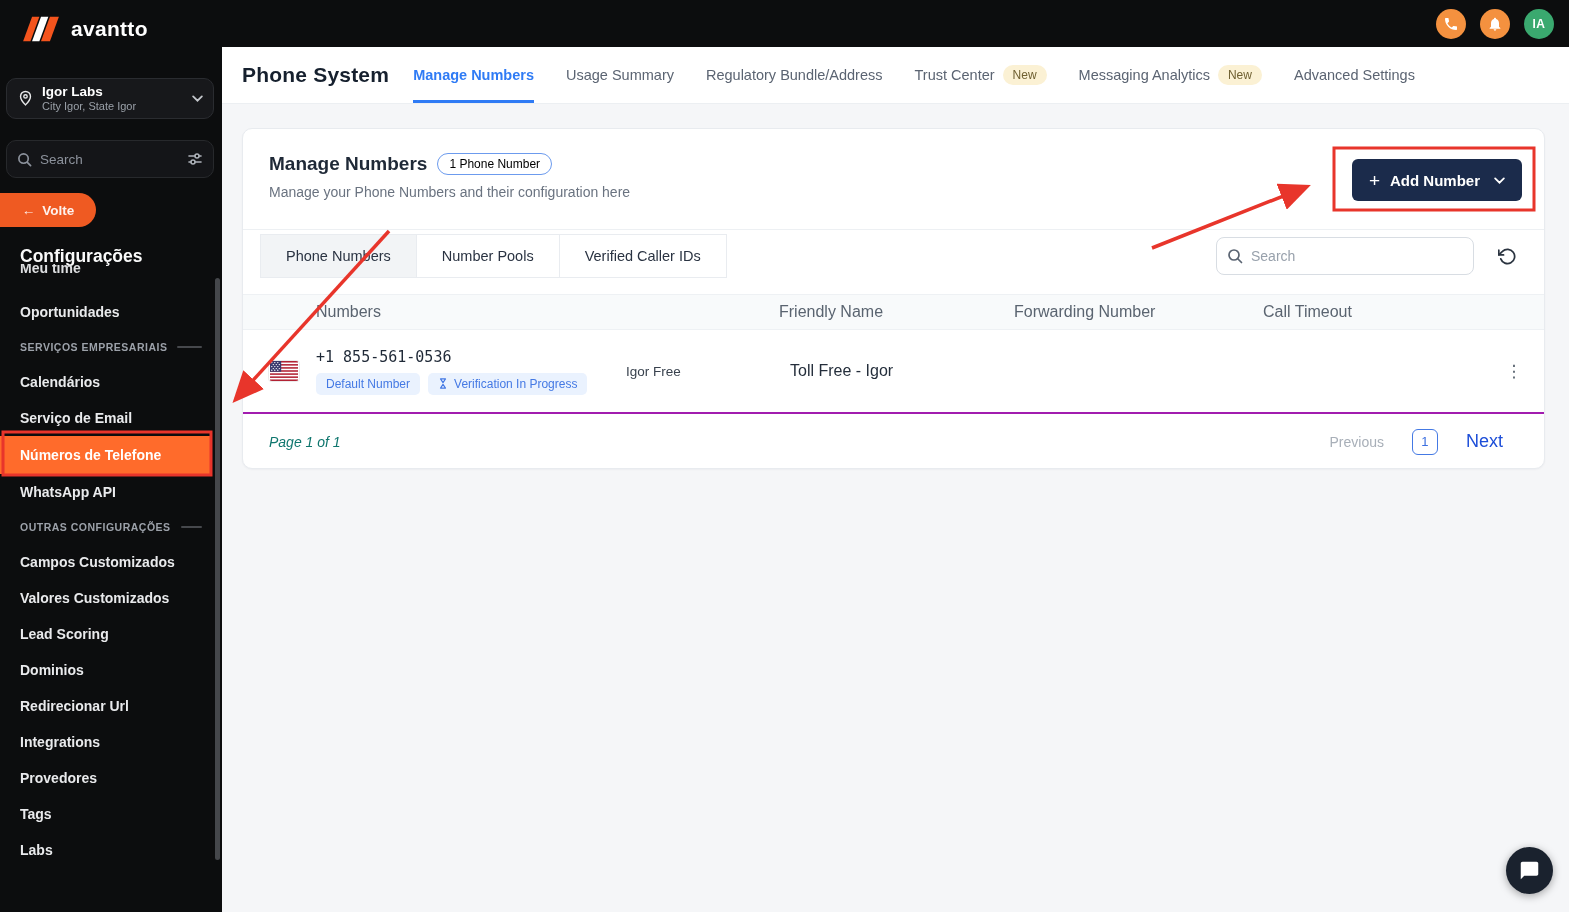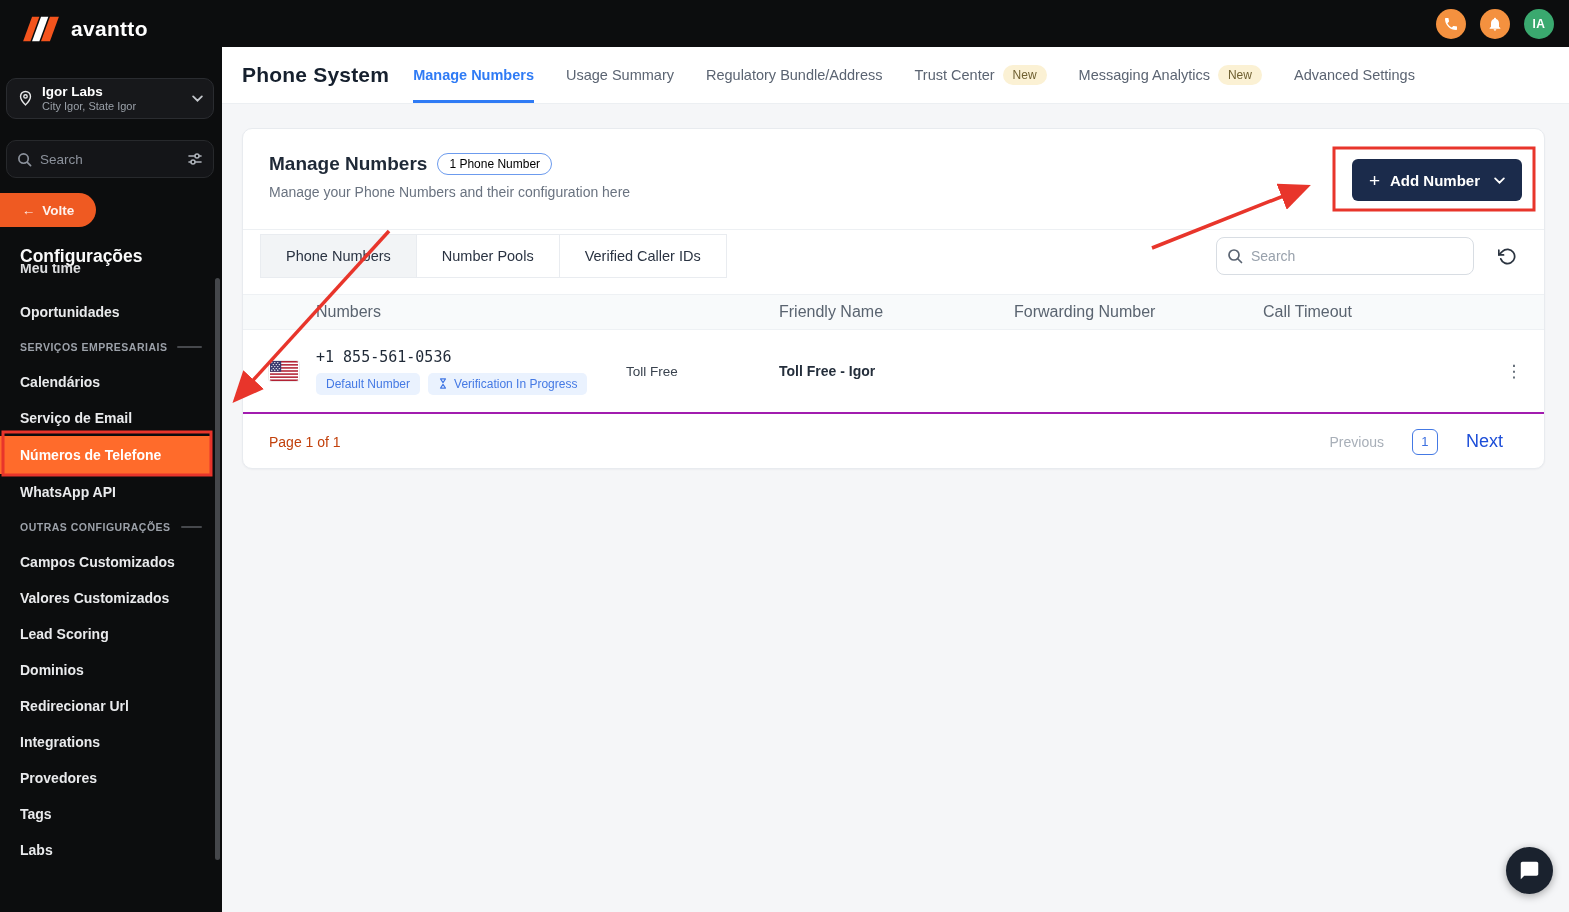--- a/index.html
+++ b/index.html
@@ -135,27 +135,27 @@
   .flag-cell { padding-left:26px; }
   .flag { width:30px; height:20px; border-radius:3px; overflow:hidden; box-shadow:0 0 0 1px rgba(0,0,0,.08); }
   .num-stack { display:flex; flex-direction:column; gap:7px; }
   .phone-number { font-family:"DejaVu Sans Mono", monospace; font-size:15px; color:#1F2937; }
   .badge-row { display:flex; gap:8px; }
   .pill-badge {
     background:#EAF2FE; color:#4479E4; font-size:12px; font-weight:500;
     padding:4px 10px; border-radius:5px; display:inline-flex; align-items:center; gap:6px; white-space:nowrap;
   }
   .type-text { font-size:13.5px; color:#39424E; }
-  .friendly { font-size:14px; color:#242E3B; font-weight:700; }
+  .friendly { font-size:16px; color:#242E3B; font-weight:400;margin-left:11px; }
   .kebab { font-size:17px; color:#55606C; text-align:center; cursor:pointer; line-height:1; }
   .card-footer {
     position:absolute; left:0; right:0; top:285px; height:55px;
     display:flex; align-items:center; justify-content:space-between; padding:0 41px 0 26px;
   }
-  .pg-summary { font-size:14px; color:#c2410c; }
+  .pg-summary { font-size:14px; color:#0f766e;font-style:italic; }
   .pg-right { display:flex; align-items:center; gap:28px; }
   .pg-prev { font-size:14px; color:#A8AFB8; cursor:default; }
   .pg-next { font-size:18px; color:#1d4ed8; cursor:pointer; }
   .page-box {
     min-width:26px; height:26px; border:1.5px solid #4479E4; border-radius:6px;
     color:#3B6FE0; display:flex; align-items:center; justify-content:center; font-size:13px; cursor:pointer;
   }
   
   .chat-fab {
     position:absolute; right:16px; bottom:18px; width:47px; height:47px; border-radius:50%;
@@ -374,21 +374,21 @@
         <div class="badge-row">
           <span class="pill-badge">Default Number</span>
           <span class="pill-badge">
             <svg width="10" height="13" viewBox="0 0 12 14" fill="none" stroke="#4479E4" stroke-width="1.4" stroke-linejoin="round">
                 <path d="M3 1.5h6l-3 4.5zM3 12.5h6l-3-4.5z"></path>
               </svg>
             <span>Verification In Progress</span>
           </span>
         </div>
       </div>
-      <div class="type-text">Toll Free</div>
+      <div class="type-text">Igor Free</div>
       <div class="friendly">Toll Free - Igor</div>
       <div></div>
       <div></div>
       <div class="kebab">⋮</div>
     </div>
 
     <div class="card-footer">
       <div class="pg-summary">Page 1 of 1</div>
       <div class="pg-right">
         <span class="pg-prev">Previous</span>

